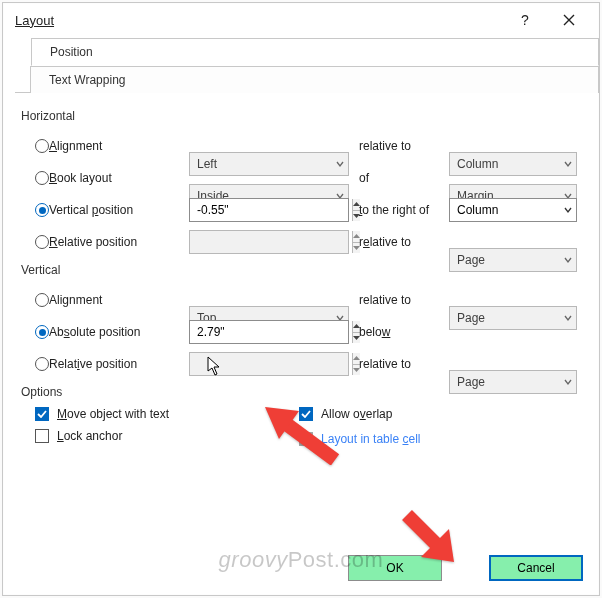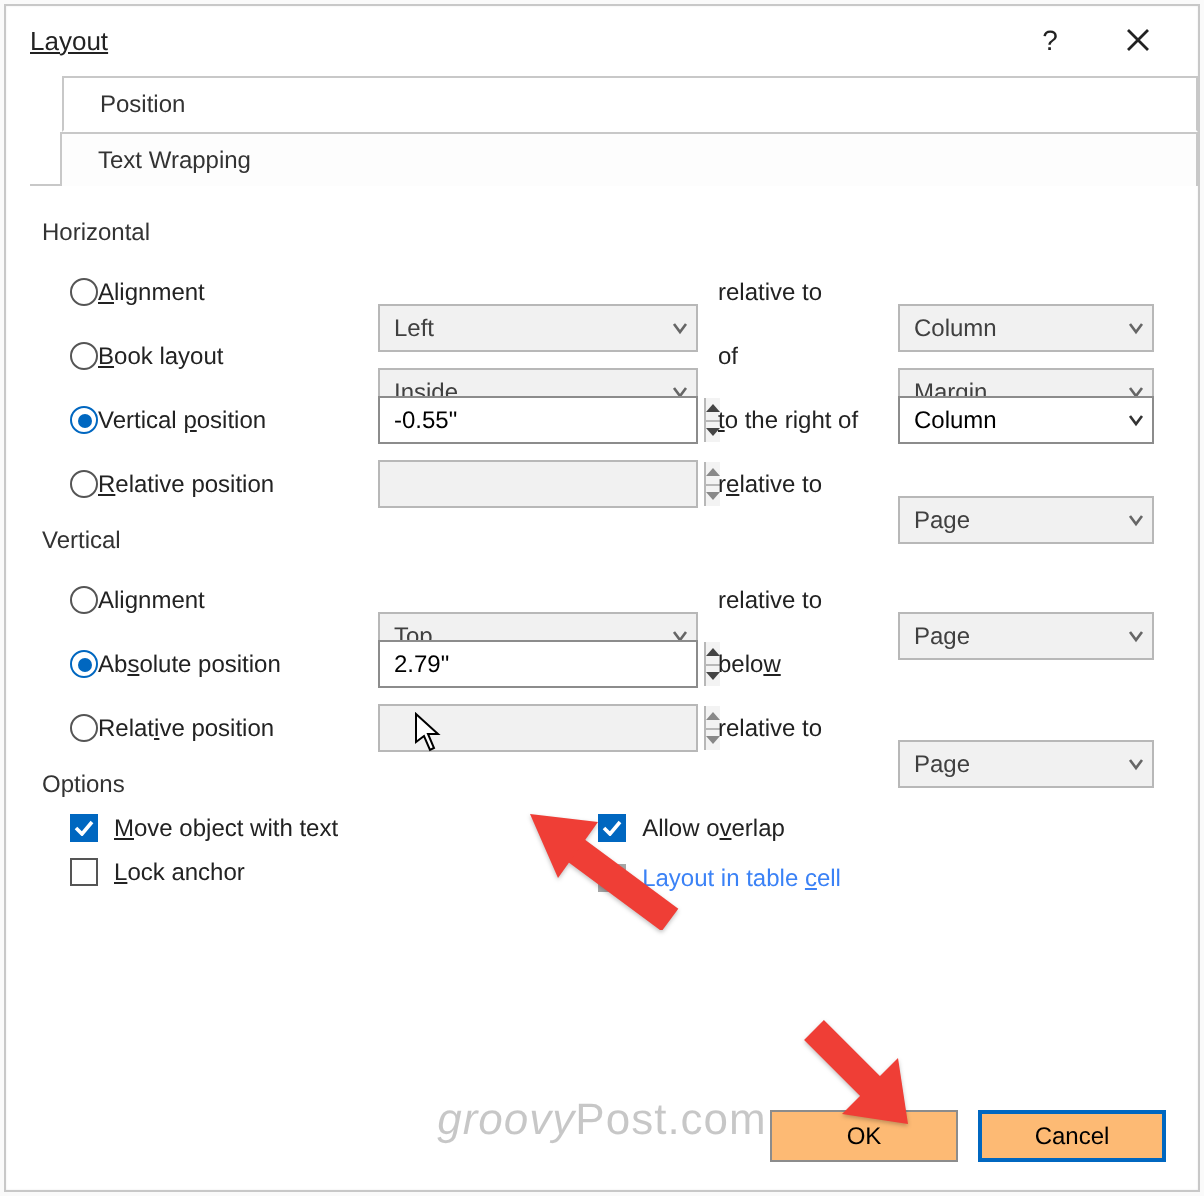--- a/index.html
+++ b/index.html
@@ -51,21 +51,21 @@
   .optcol { display:flex; flex-direction:column; gap:8px; }
   .chk-row { display:flex; align-items:center; gap:8px; font-size:12px; color:#222;}
   .checkbox { width:14px; height:14px; border:1px solid #555; background:#fff; display:inline-flex; align-items:center; justify-content:center; }
   .checkbox.checked { background:#0067c0; border-color:#0067c0; }
   .checkbox.checked svg { width:10px; height:8px; }
   .checkbox.disabled { border-color:#b8b8b8; }
   .checkbox.checked.disabled { background:#a7a7a7; border-color:#a7a7a7; }
   .disabled-text { color:#3b82f6; }
 
   .footer { position:absolute; bottom:14px; right:16px; display:flex; gap:10px; }
-  .dlgbtn { min-width:94px; height:26px; border:1px solid #8c8c8c; background:#fdba74; font-size:12px; display:flex; align-items:center; justify-content:center;}
+  .dlgbtn { min-width:94px; height:26px; border:1px solid #8c8c8c; background:#86efac; font-size:12px; display:flex; align-items:center; justify-content:center;margin-left:37px;}
   .dlgbtn.default { border:1px solid #0067c0; box-shadow: inset 0 0 0 1px #0067c0; }
 
   .watermark { position:absolute; left:50%; bottom:22px; transform:translateX(-50%); font-family: Georgia, 'Times New Roman', serif; color:rgba(0,0,0,.22); font-size:22px; letter-spacing:.5px; pointer-events:none;}
   .watermark .p { font-style:italic;  }
 
   .arrow { position:absolute; pointer-events:none; filter: drop-shadow(0 1px 1px rgba(0,0,0,.25)); }
   .arrow svg { display:block; }
 
   .cursor { position:absolute; width:14px; height:20px; pointer-events:none; }
   .u { text-decoration:underline; }

